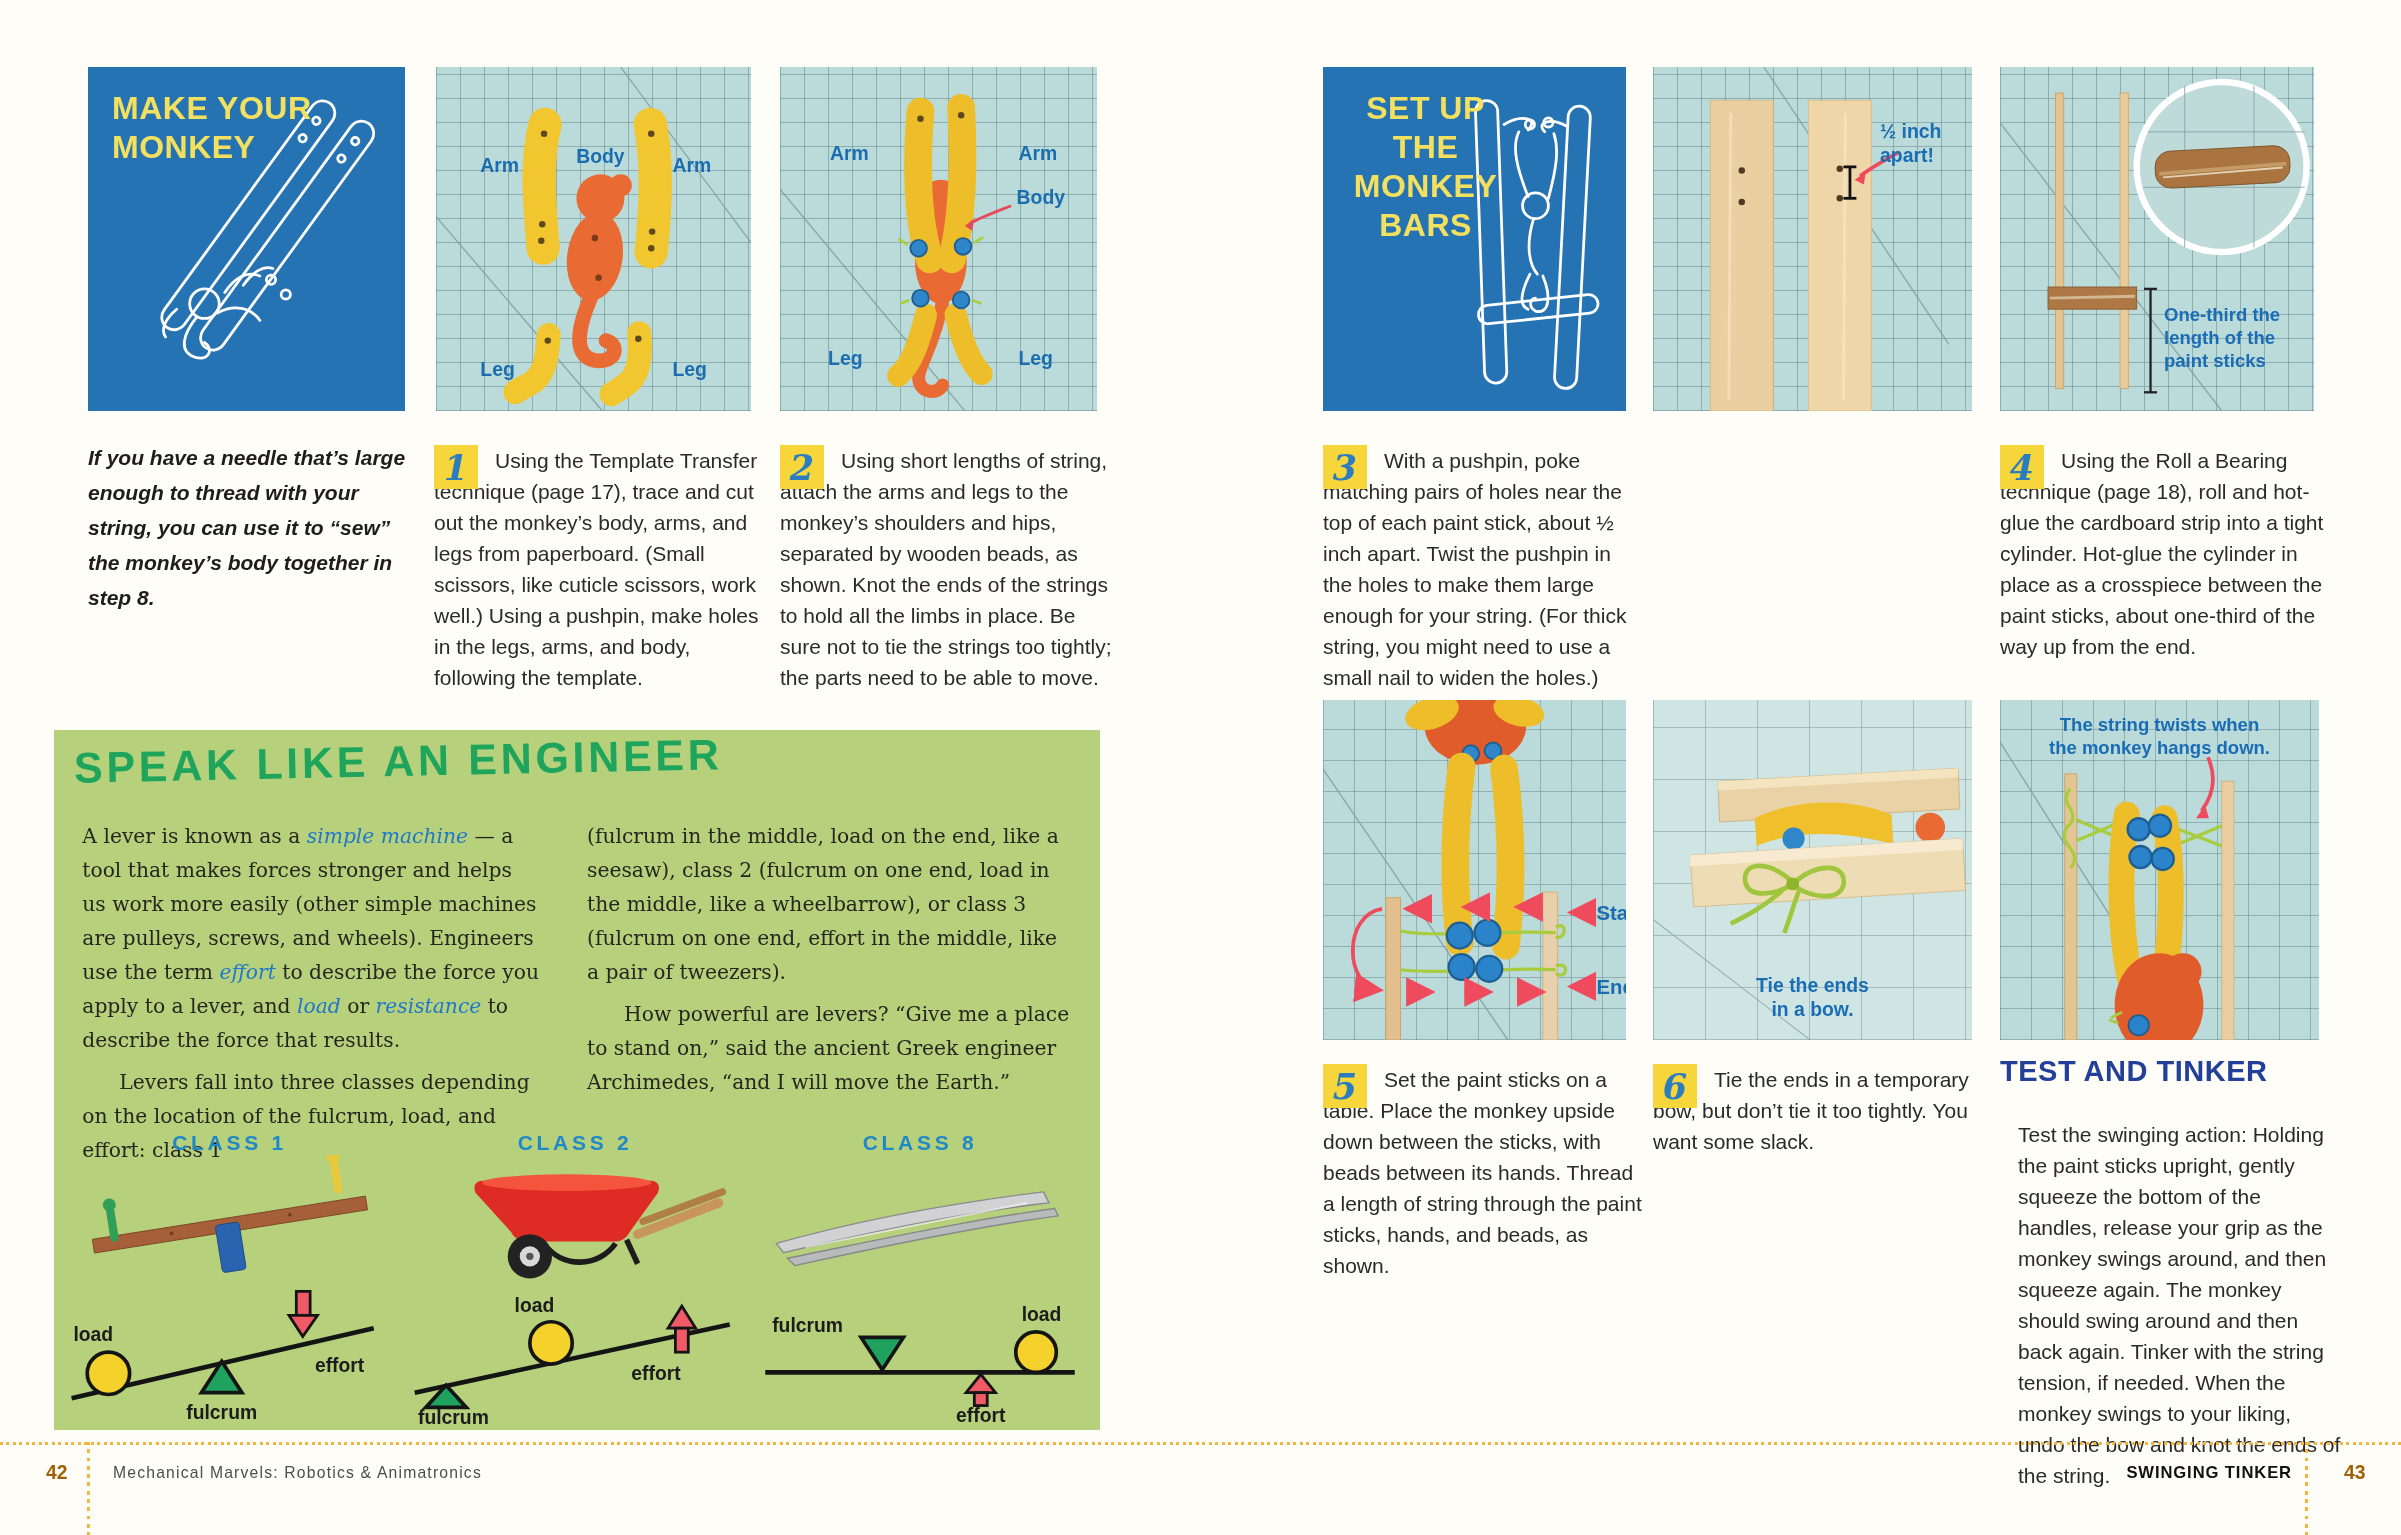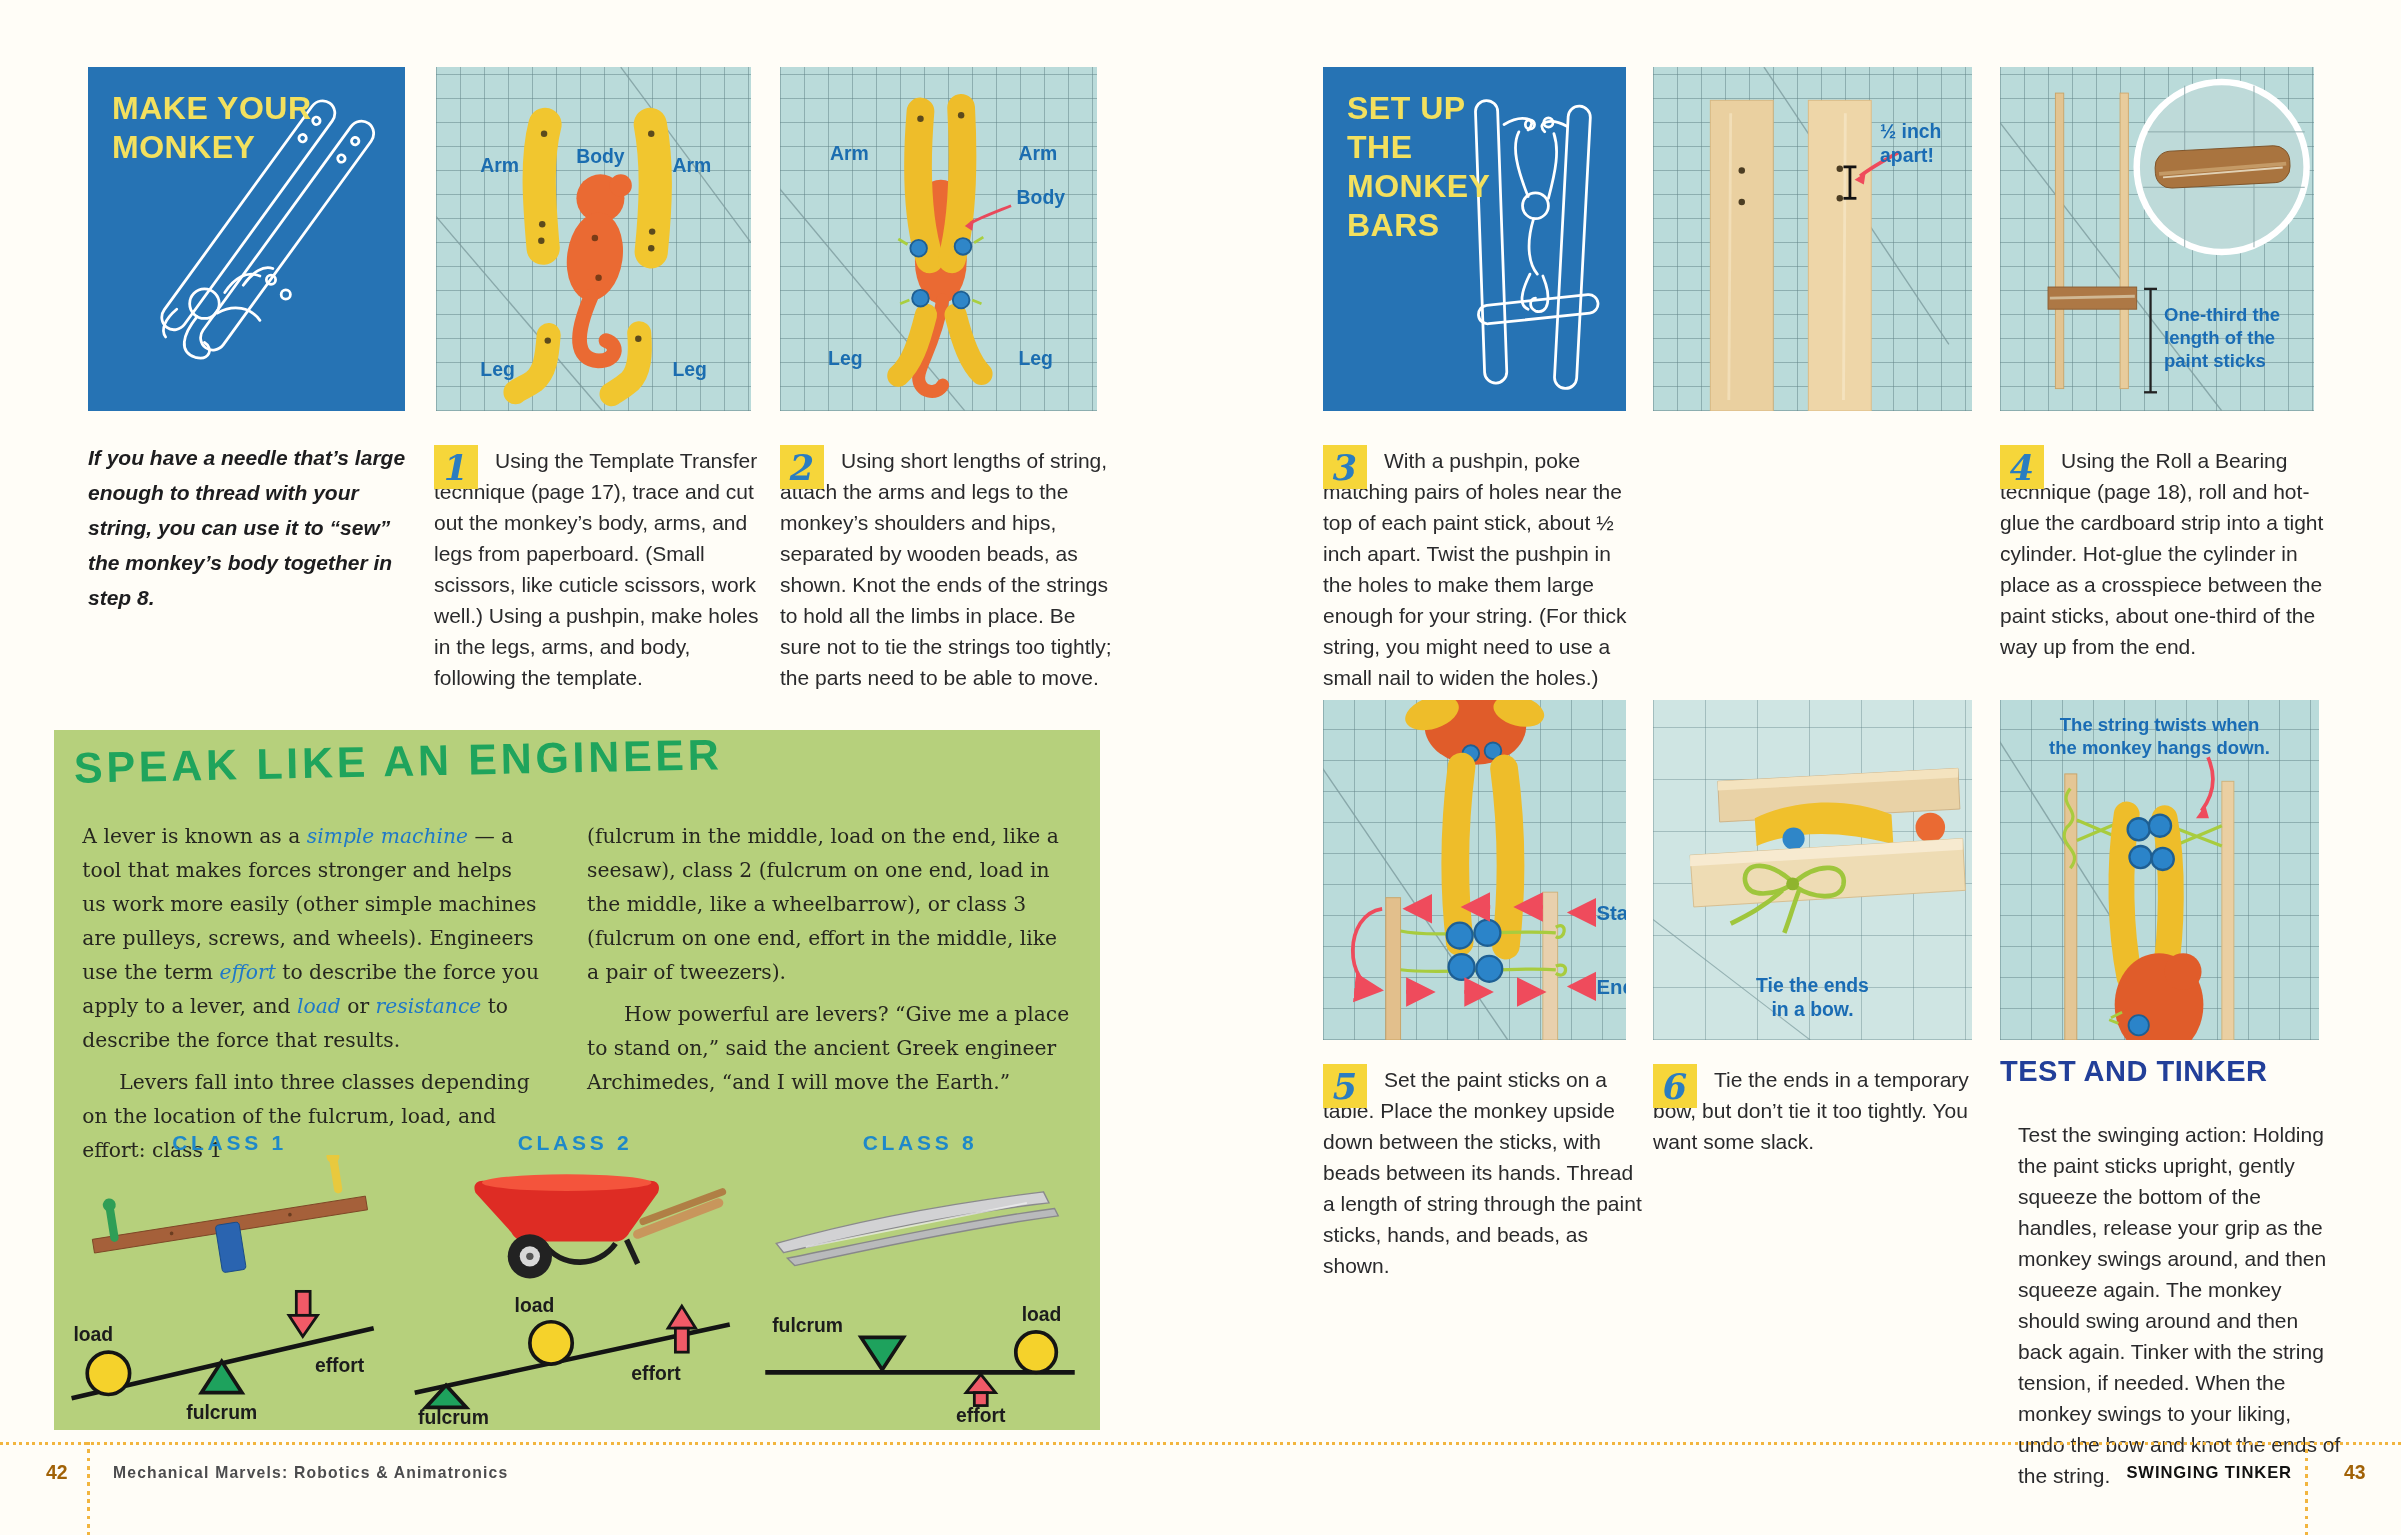--- a/index.html
+++ b/index.html
@@ -51,21 +51,21 @@
   
   .tnt-title{position:absolute;margin:0;color:#223f99;font-size:29px;font-weight:800;letter-spacing:0.5px;}
   .tnt-text{position:absolute;margin:18px;font-size:21px;line-height:31px;color:#2a2a2c;}
 
   
   .rule-h{position:absolute;left:0;top:1442px;width:2401px;height:2.8px;
           background:repeating-linear-gradient(90deg,#f2b53e 0 2.8px,transparent 2.8px 6.5px);}
   .rule-v{position:absolute;top:1442px;width:2.8px;height:94px;
           background:repeating-linear-gradient(0deg,#f2b53e 0 3.7px,transparent 3.7px 8.3px);}
   .fnum{position:absolute;top:1461px;font-weight:bold;font-size:19.4px;color:#a16207;}
-  .ftitle{position:absolute;top:1464px;font-size:15.7px;letter-spacing:1.2px;color:#4c4c4e;font-weight:bold;}
+  .ftitle{position:absolute;top:1464px;font-size:15.7px;letter-spacing:1.2px;color:#4c4c4e;}
   .ftitle.right{font-weight:bold;color:#111;letter-spacing:0.9px;font-size:16.6px;top:1463px;}
 
   svg text{font-family:"Liberation Sans",sans-serif;font-weight:bold;}
   .lbl{fill:#1b6db0;font-size:21px;}
   .dlbl{fill:#1c1c1c;font-size:21px;}
 </style>
 </head>
 <body>
 
 <div class="spread">
@@ -281,21 +281,21 @@
           <path d="M196,62 C216,50 234,56 222,68 M264,64 C246,54 230,60 240,70"></path>
           <circle cx="224" cy="62" r="5"></circle>
             <circle cx="244" cy="60" r="5"></circle>
           <circle cx="230" cy="150" r="14"></circle>
           <path d="M228,164 C220,190 222,212 232,224"></path>
           <path d="M222,140 C210,110 204,86 212,70 M244,142 C252,112 256,90 250,72"></path>
           <path d="M224,224 C214,244 212,258 222,262"></path>
           <path d="M238,226 C248,250 244,268 230,264 C222,260 224,250 230,250"></path>
         </g>
       </svg>
-      <h1 style="position:relative;width:157px;">SET UP THE MONKEY BARS</h1>
+      <h1 style="position:relative;width:157px;text-align:center;">SET UP THE MONKEY BARS</h1>
     </section>
 
     <figure class="photo" style="left:1653px;top:67px;width:319px;height:344px;margin:0;">
       <svg width="319" height="344" viewBox="0 0 345 372">
         <line x1="120" y1="0" x2="320" y2="300" stroke="#7d9c9e" stroke-width="1.5" opacity=".8"></line>
         <rect x="62" y="36" width="68" height="336" fill="#ead0a0" stroke="#d9b77f"></rect>
         <rect x="168" y="36" width="68" height="336" fill="#eed6a8" stroke="#dcba82"></rect>
         <line x1="84" y1="50" x2="82" y2="360" stroke="#f4e2bd" stroke-width="3" opacity=".8"></line>
         <line x1="208" y1="50" x2="206" y2="360" stroke="#f6e6c4" stroke-width="3" opacity=".8"></line>
         <g fill="#4c3d22">

